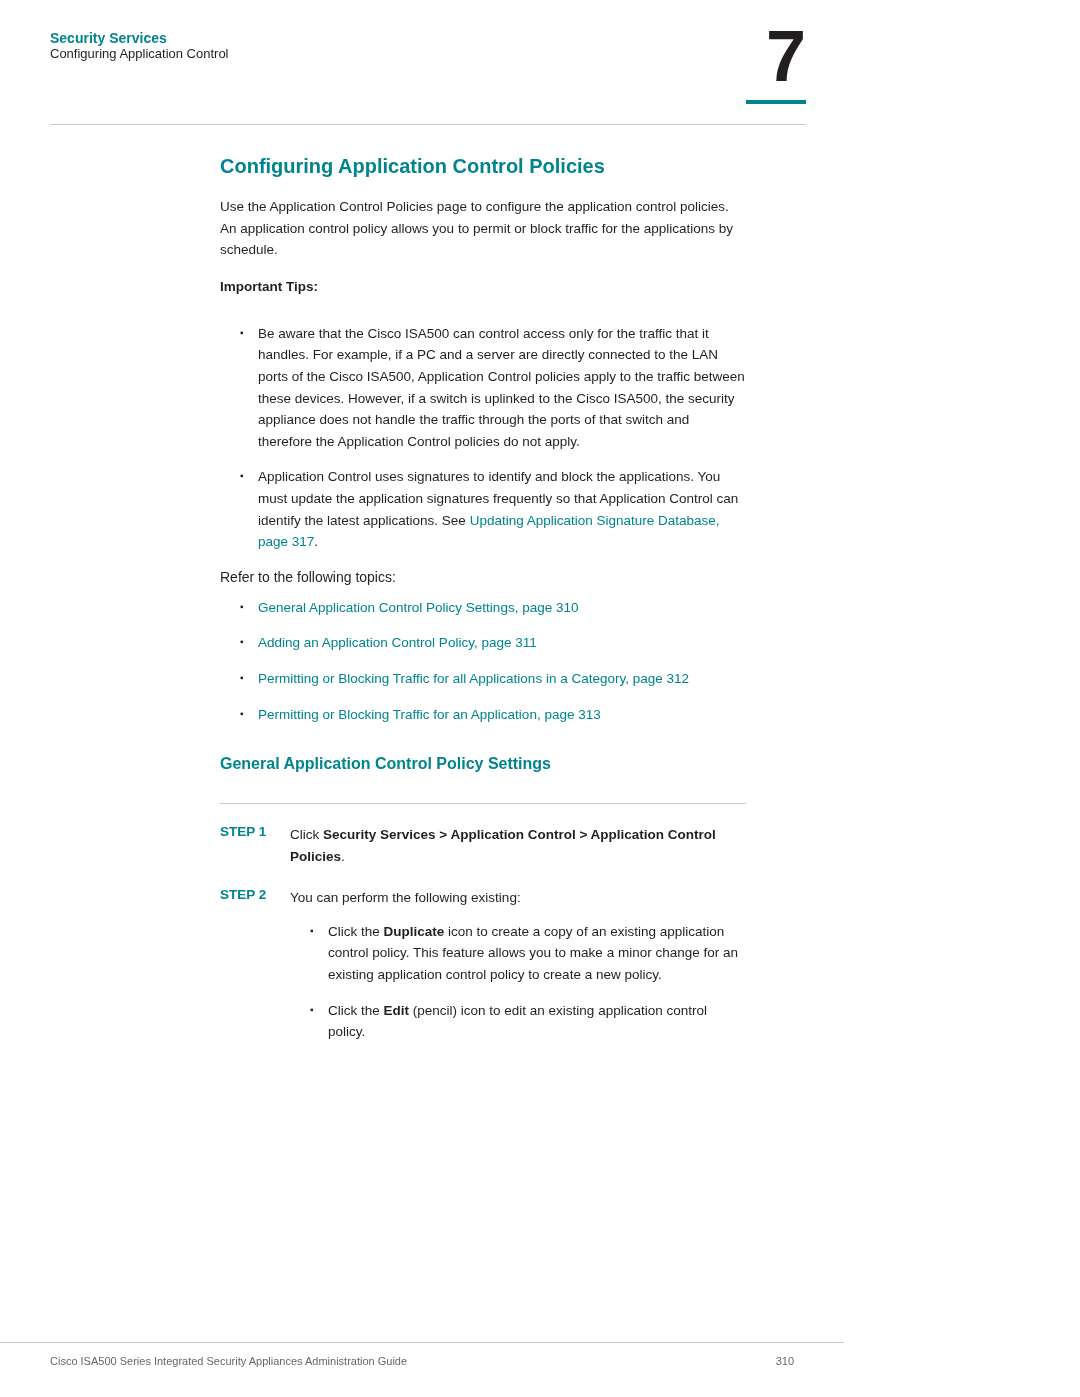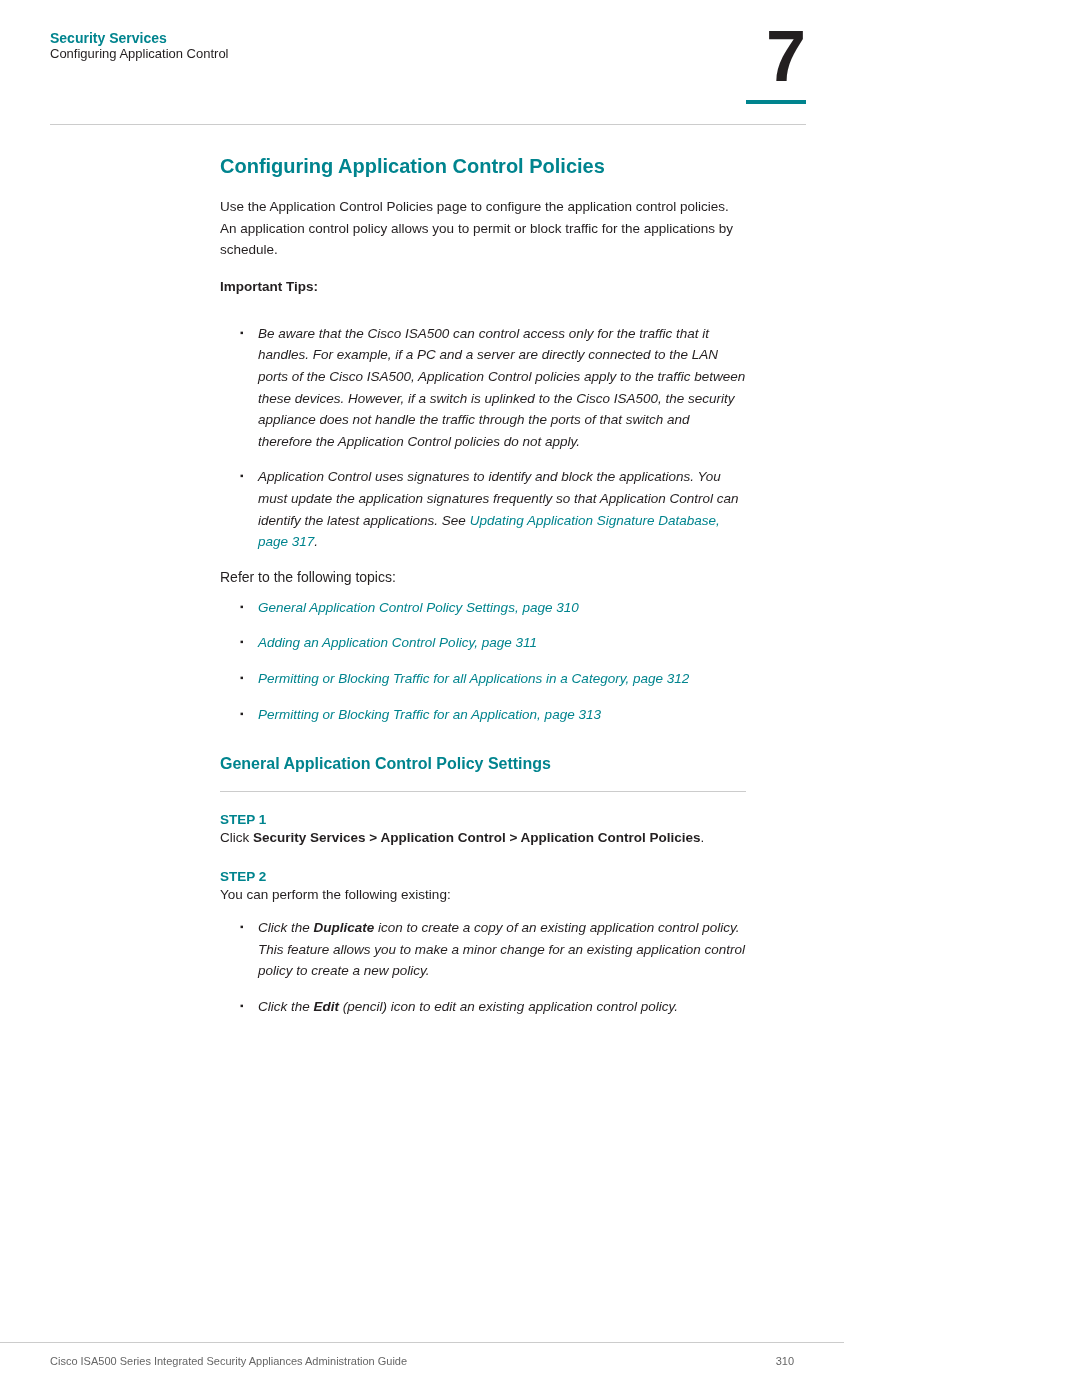--- a/index.html
+++ b/index.html
@@ -91,21 +91,21 @@
       font-size: 20px;
       font-weight: bold;
       color: #00848e;
       margin-bottom: 18px;
     }
 
     .subsection-title {
       font-size: 16px;
       font-weight: bold;
       color: #00848e;
-      margin-bottom: 18px;
+      margin-bottom: 30px;
       margin-top: 30px;
     }
 
     .subsection-divider {
       border: none;
       border-top: 1px solid #cccccc;
       margin-bottom: 20px;
     }
 
     .body-text {
@@ -128,21 +128,20 @@
       margin-bottom: 16px;
     }
 
     .bullet-list li {
       position: relative;
       padding-left: 18px;
       margin-bottom: 14px;
       font-size: 13.5px;
       line-height: 1.6;
       color: #231f20;
-      font-style: italic;
     }
 
     .bullet-list li::before {
       content: "▪";
       position: absolute;
       left: 0;
       top: 0;
       color: #231f20;
       font-size: 10px;
       line-height: 2;
@@ -157,21 +156,20 @@
       font-size: 14px;
       margin-bottom: 12px;
       color: #231f20;
     }
 
     
     .step-container {
       display: flex;
       margin-bottom: 20px;
       align-items: flex-start;
-      flex-direction: column;
     }
 
     .step-label {
       color: #00848e;
       font-weight: bold;
       font-size: 13.5px;
       min-width: 70px;
       padding-top: 0;
       flex-shrink: 0;
     }

